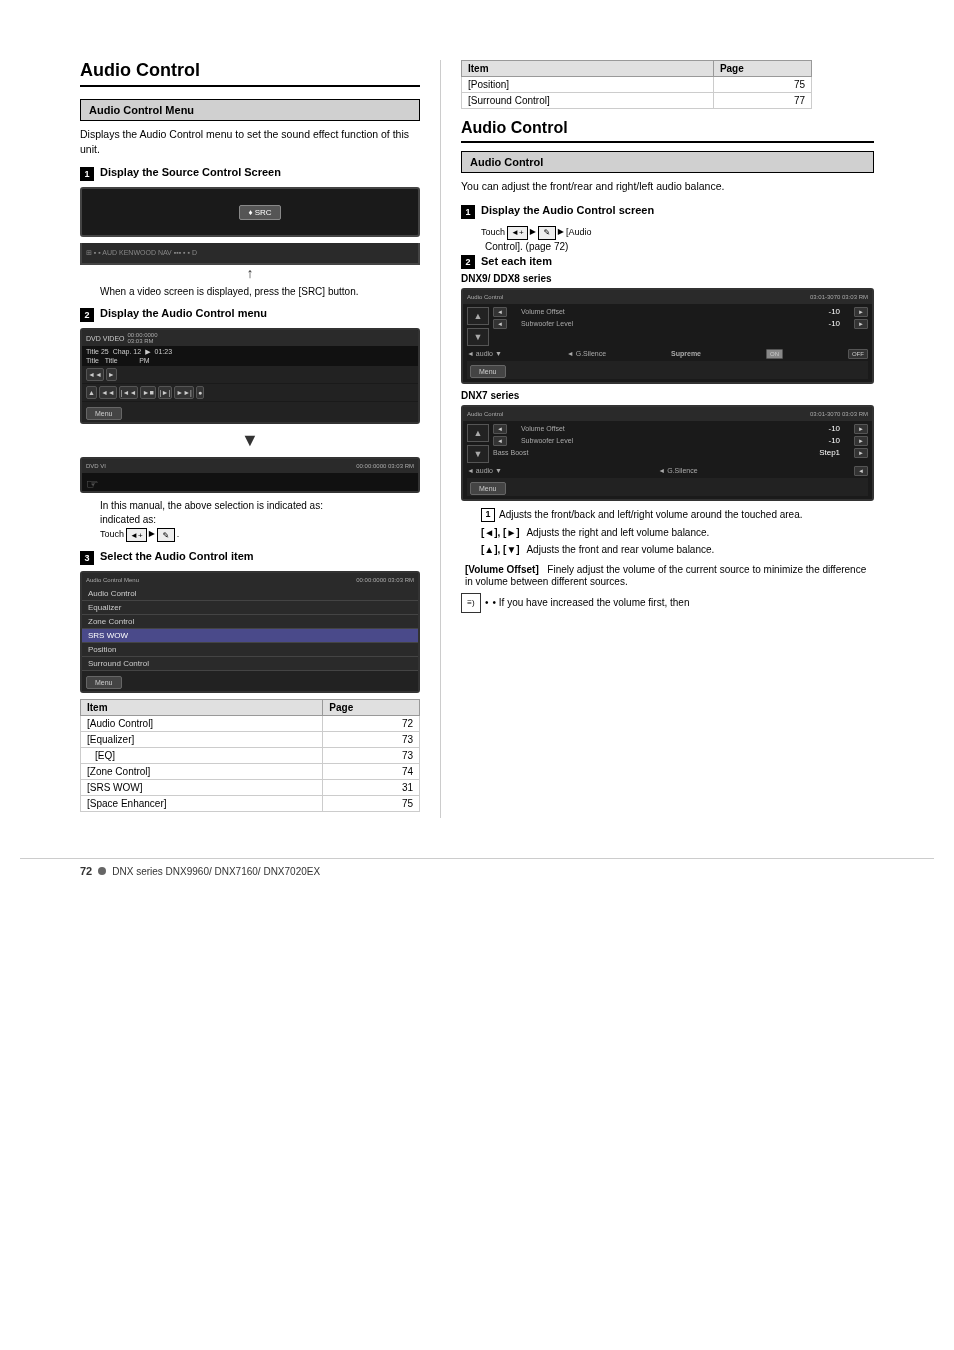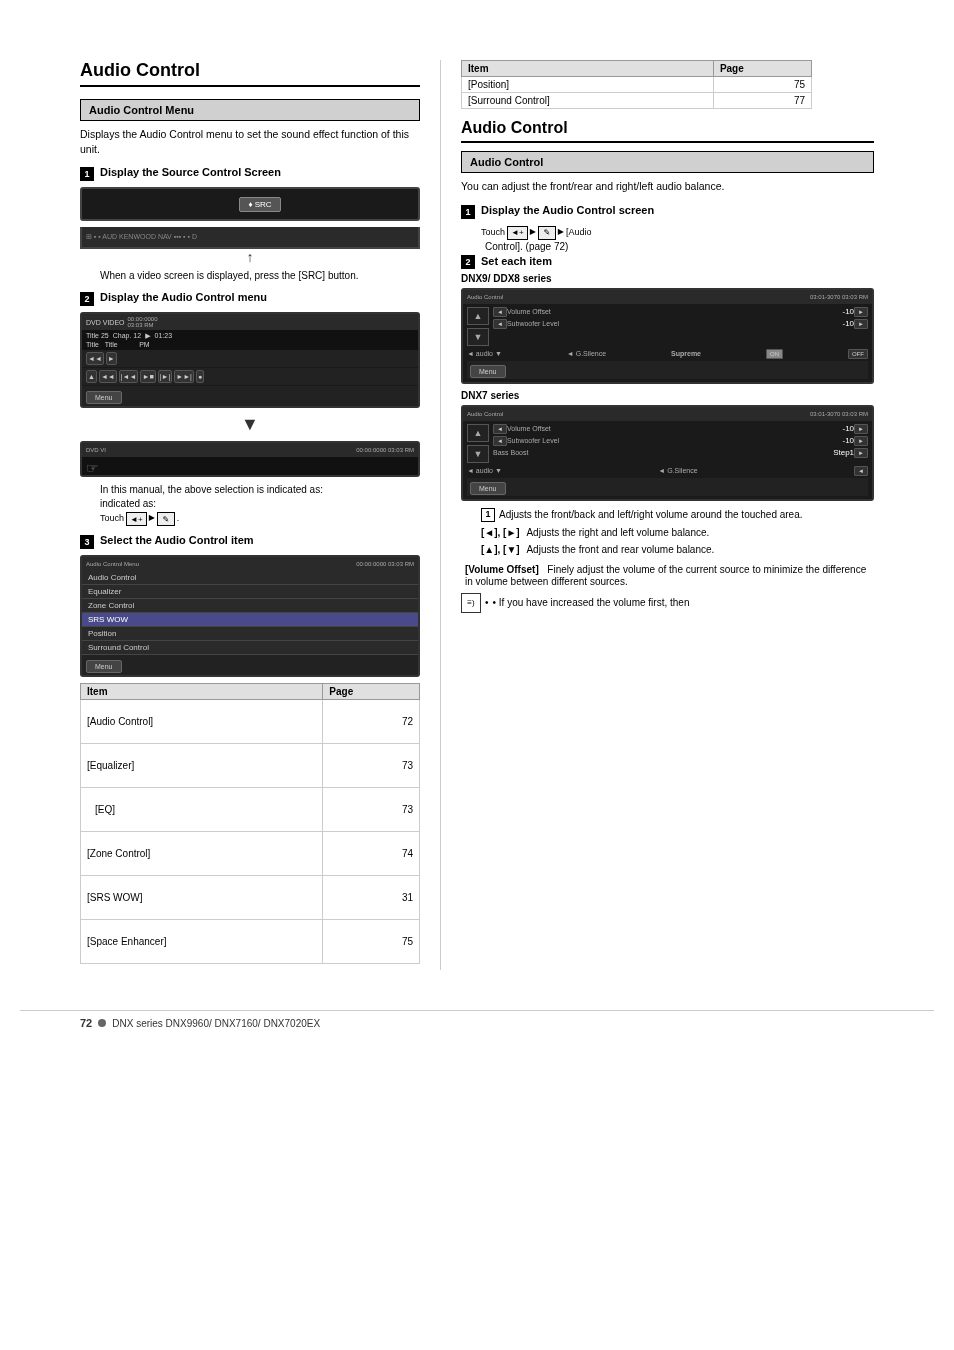--- a/index.html
+++ b/index.html
@@ -198,21 +198,21 @@
     .item-table th {
       border: 1px solid #999;
       background: #e0e0e0;
       padding: 2px 6px;
       text-align: left;
       font-weight: bold;
     }
 
     .item-table td {
       border: 1px solid #ccc;
-      padding: 16px 6px;
+      padding: 2px 6px;
     }
 
     .item-table td:last-child {
       text-align: right;
     }
 
     .right-section-title {
       font-size: 16px;
       font-weight: bold;
       border-bottom: 2px solid #000;
@@ -256,21 +256,21 @@
       justify-content: center;
       width: 22px;
       height: 18px;
       color: #aaa;
       font-size: 9px;
     }
 
     .ac-row {
       display: flex;
       align-items: center;
-      gap: 0;
+      gap: 14px;
       color: #ccc;
       font-size: 7px;
     }
 
     .ac-value {
       color: #fff;
       font-size: 8px;
       min-width: 25px;
       text-align: right;
     }
@@ -436,21 +436,21 @@
     <h1 class="page-title">Audio Control</h1>
 
     <div class="section-box">Audio Control Menu</div>
     <div class="section-text">Displays the Audio Control menu to set the sound effect function of this unit.</div>
 
     <div class="step-header">
       <span class="step-number">1</span>
       <span>Display the Source Control Screen</span>
     </div>
 
-    <div class="screen-mockup" style="height:34px; display:flex; align-items:center; justify-content:center; background:#1a1a1a; border:2px solid #444;padding-left:20px;">
+    <div class="screen-mockup" style="height:50px; display:flex; align-items:center; justify-content:center; background:#1a1a1a; border:2px solid #444;padding-left:20px;">
       <div style="background:#555; color:#fff; font-size:8px; padding:2px 8px; border:1px solid #888; border-radius:2px;">♦ SRC</div>
     </div>
     <div style="height:22px; background:#2a2a2a; border:2px solid #444; border-top:none; display:flex; align-items:center; padding:0 4px;">
       <span style="color:#888; font-size:7px;">⊞ ▪ ▪ AUD KENWOOD NAV ▪▪▪ ▪ ▪ D</span>
     </div>
     <div style="text-align:center; margin-bottom:4px;">
       <span style="font-size:14px; color:#333;">↑</span>
     </div>
 
     <div class="step-body-text">When a video screen is displayed, press the [SRC] button.</div>

